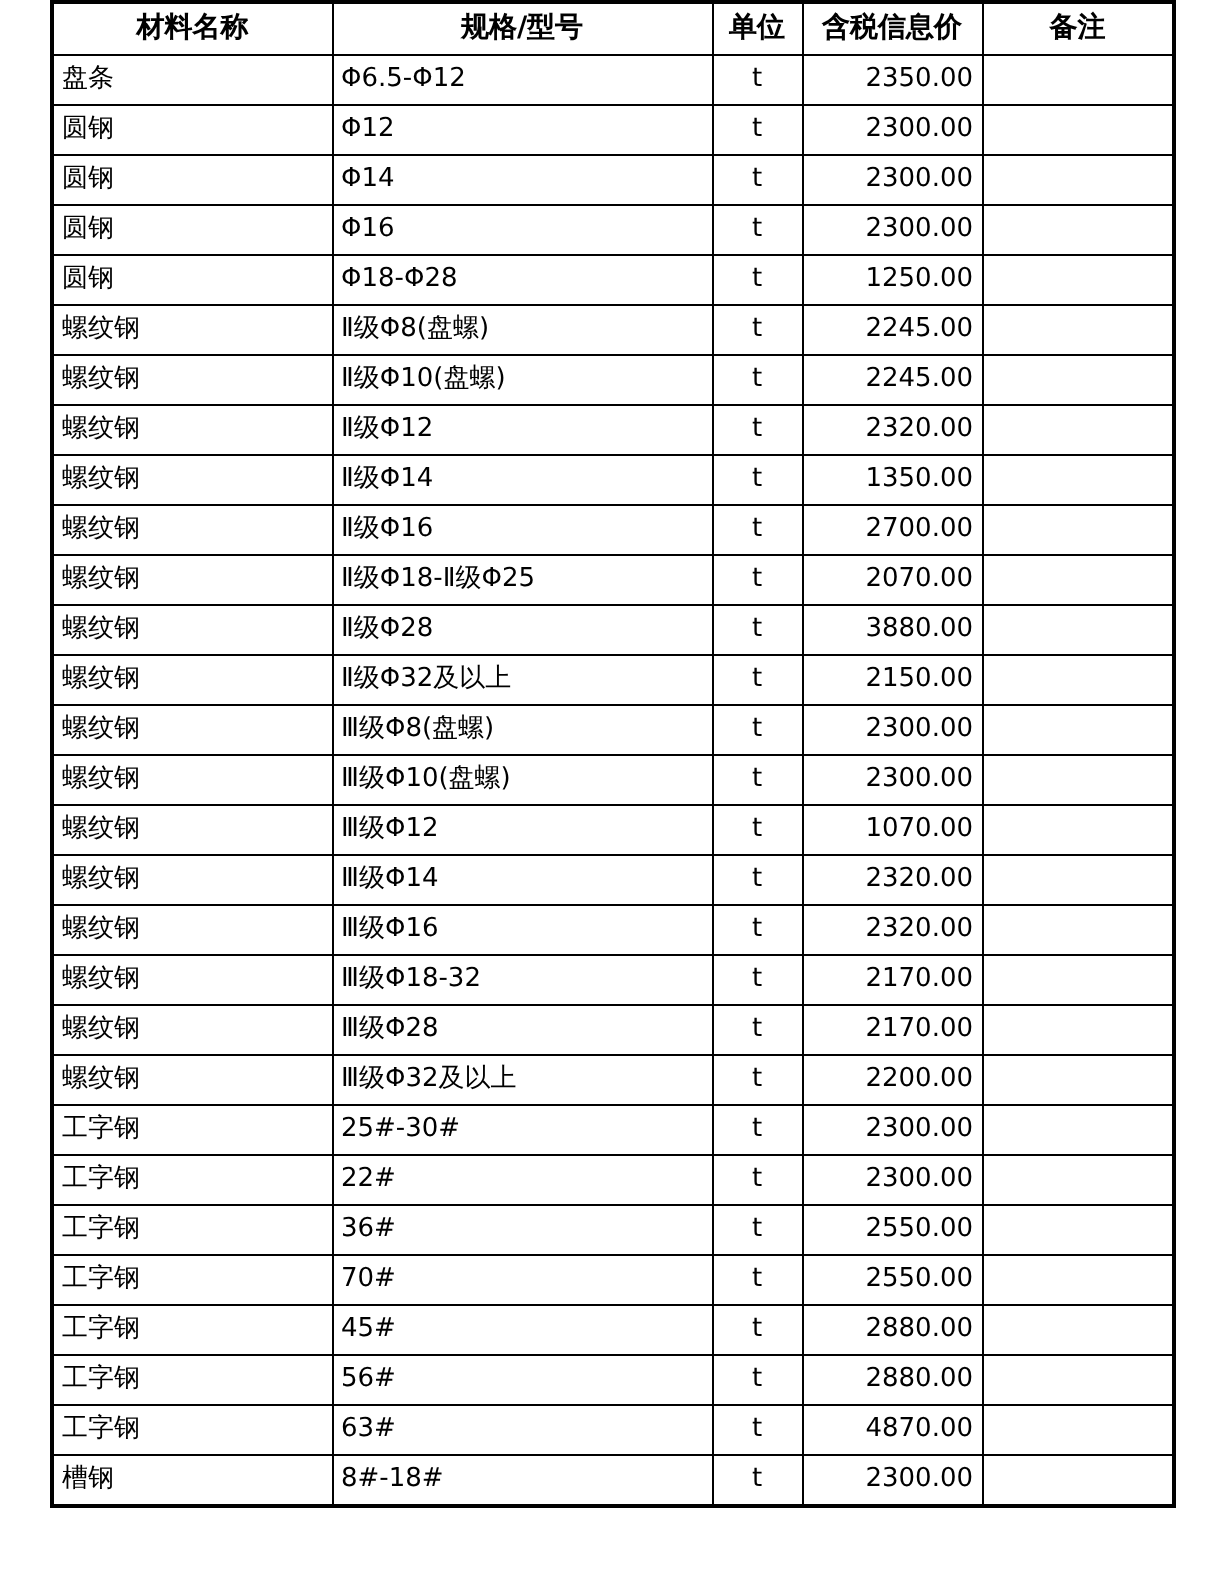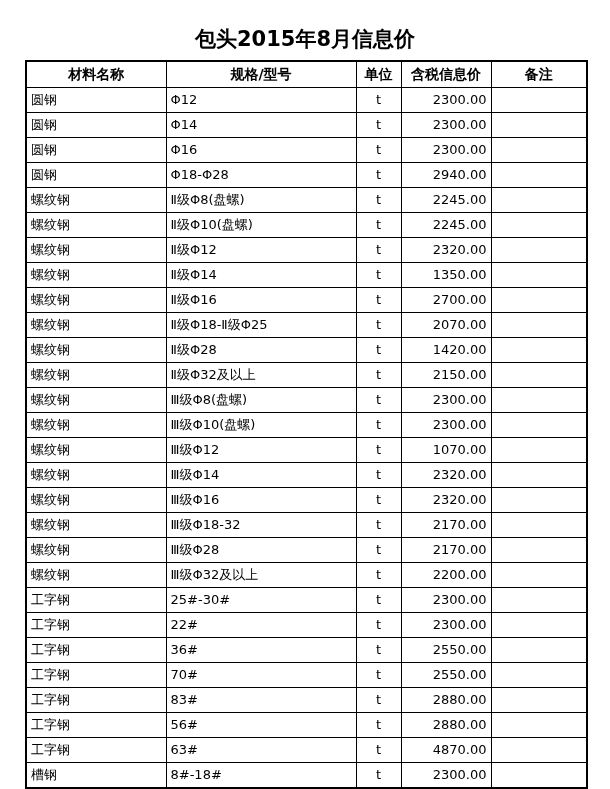--- a/index.html
+++ b/index.html
@@ -66,21 +66,20 @@
   td.cell-spec   { text-align: left; }
   td.cell-unit   { text-align: center; }
   td.cell-price  { text-align: right; padding-right: 6px; }
   td.cell-remark { text-align: left; }
 </style>
 </head>
 <body>
 
 <div class="page">
 
-  <div class="doc-title">包头2015年8月信息价</div>
 
   <div class="table-wrap">
     <table class="price-table">
       <colgroup>
         <col class="c-name">
         <col class="c-spec">
         <col class="c-unit">
         <col class="c-price">
         <col class="c-remark">
       </colgroup>
@@ -88,20 +87,27 @@
         <tr>
           <th>材料名称</th>
           <th>规格/型号</th>
           <th>单位</th>
           <th>含税信息价</th>
           <th>备注</th>
         </tr>
       </thead>
       <tbody id="table-body">
           <tr>
+            <td class="cell-name">盘条</td>
+            <td class="cell-spec">Φ6.5-Φ12</td>
+            <td class="cell-unit">t</td>
+            <td class="cell-price">2350.00</td>
+            <td class="cell-remark"></td>
+          </tr>
+          <tr>
             <td class="cell-name">圆钢</td>
             <td class="cell-spec">Φ12</td>
             <td class="cell-unit">t</td>
             <td class="cell-price">2300.00</td>
             <td class="cell-remark"></td>
           </tr>
           <tr>
             <td class="cell-name">圆钢</td>
             <td class="cell-spec">Φ14</td>
             <td class="cell-unit">t</td>
@@ -112,21 +118,21 @@
             <td class="cell-name">圆钢</td>
             <td class="cell-spec">Φ16</td>
             <td class="cell-unit">t</td>
             <td class="cell-price">2300.00</td>
             <td class="cell-remark"></td>
           </tr>
           <tr>
             <td class="cell-name">圆钢</td>
             <td class="cell-spec">Φ18-Φ28</td>
             <td class="cell-unit">t</td>
-            <td class="cell-price">2940.00</td>
+            <td class="cell-price">1250.00</td>
             <td class="cell-remark"></td>
           </tr>
           <tr>
             <td class="cell-name">螺纹钢</td>
             <td class="cell-spec">Ⅱ级Φ8(盘螺)</td>
             <td class="cell-unit">t</td>
             <td class="cell-price">2245.00</td>
             <td class="cell-remark"></td>
           </tr>
           <tr>
@@ -161,21 +167,21 @@
             <td class="cell-name">螺纹钢</td>
             <td class="cell-spec">Ⅱ级Φ18-Ⅱ级Φ25</td>
             <td class="cell-unit">t</td>
             <td class="cell-price">2070.00</td>
             <td class="cell-remark"></td>
           </tr>
           <tr>
             <td class="cell-name">螺纹钢</td>
             <td class="cell-spec">Ⅱ级Φ28</td>
             <td class="cell-unit">t</td>
-            <td class="cell-price">1420.00</td>
+            <td class="cell-price">3880.00</td>
             <td class="cell-remark"></td>
           </tr>
           <tr>
             <td class="cell-name">螺纹钢</td>
             <td class="cell-spec">Ⅱ级Φ32及以上</td>
             <td class="cell-unit">t</td>
             <td class="cell-price">2150.00</td>
             <td class="cell-remark"></td>
           </tr>
           <tr>
@@ -257,21 +263,21 @@
           </tr>
           <tr>
             <td class="cell-name">工字钢</td>
             <td class="cell-spec">70#</td>
             <td class="cell-unit">t</td>
             <td class="cell-price">2550.00</td>
             <td class="cell-remark"></td>
           </tr>
           <tr>
             <td class="cell-name">工字钢</td>
-            <td class="cell-spec">83#</td>
+            <td class="cell-spec">45#</td>
             <td class="cell-unit">t</td>
             <td class="cell-price">2880.00</td>
             <td class="cell-remark"></td>
           </tr>
           <tr>
             <td class="cell-name">工字钢</td>
             <td class="cell-spec">56#</td>
             <td class="cell-unit">t</td>
             <td class="cell-price">2880.00</td>
             <td class="cell-remark"></td>

